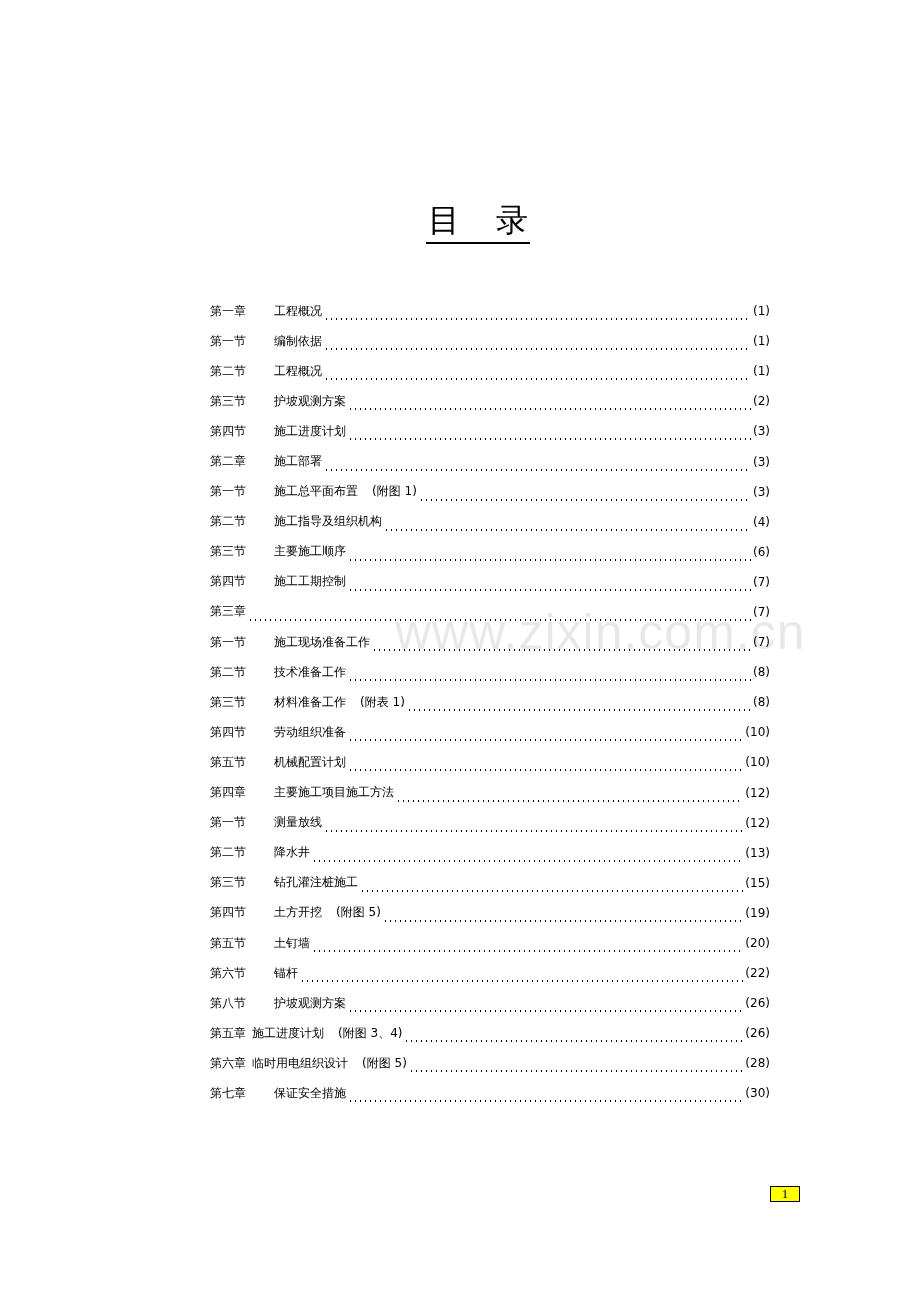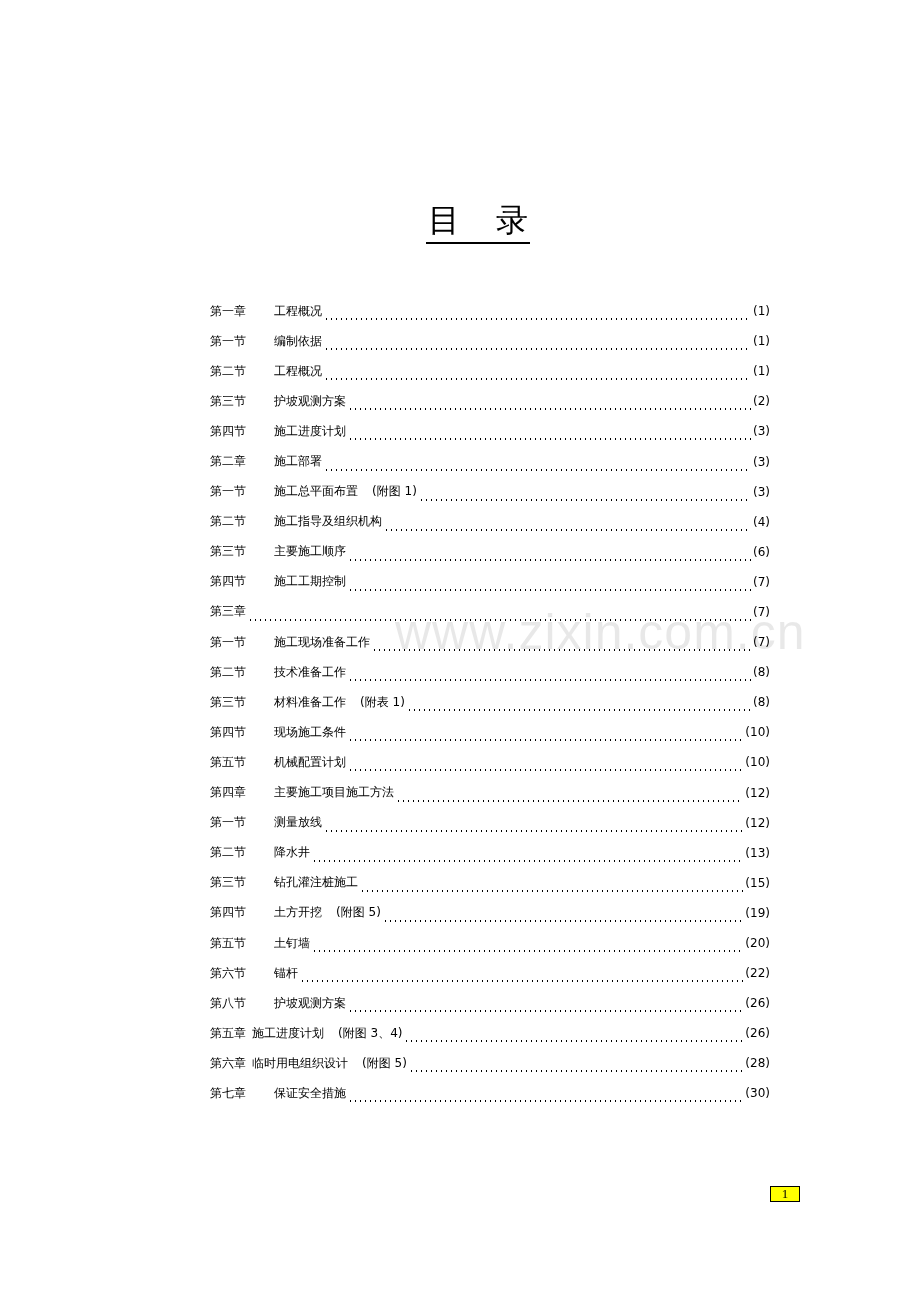--- a/index.html
+++ b/index.html
@@ -117,21 +117,21 @@
     </div>
     <div class="row">
       <span class="num">第三节</span>
       <span class="lbl">材料准备工作</span>
       <span class="extra">(附表 1)</span>
       <span class="dots"></span>
       <span class="page">(8)</span>
     </div>
     <div class="row">
       <span class="num">第四节</span>
-      <span class="lbl">现场施工条件</span>
+      <span class="lbl">劳动组织准备</span>
       <span class="dots"></span>
       <span class="page">(10)</span>
     </div>
     <div class="row">
       <span class="num">第五节</span>
       <span class="lbl">机械配置计划</span>
       <span class="dots"></span>
       <span class="page">(10)</span>
     </div>
     <div class="row">

